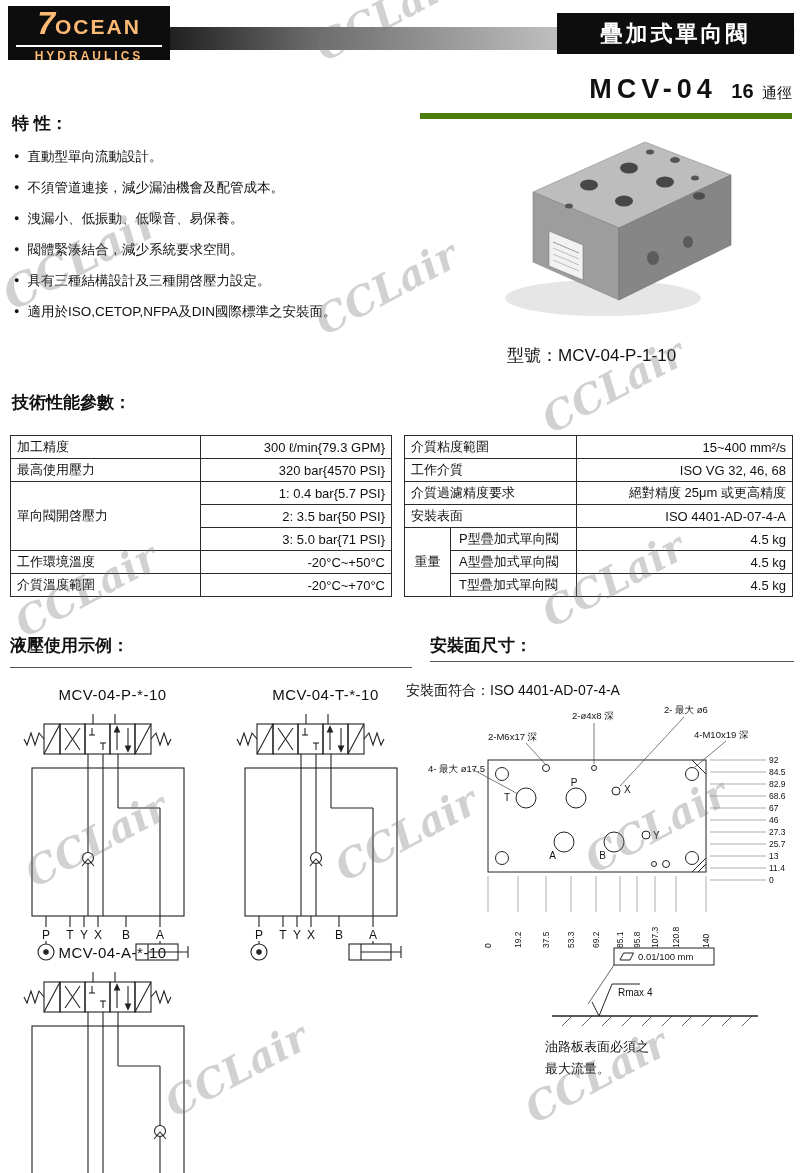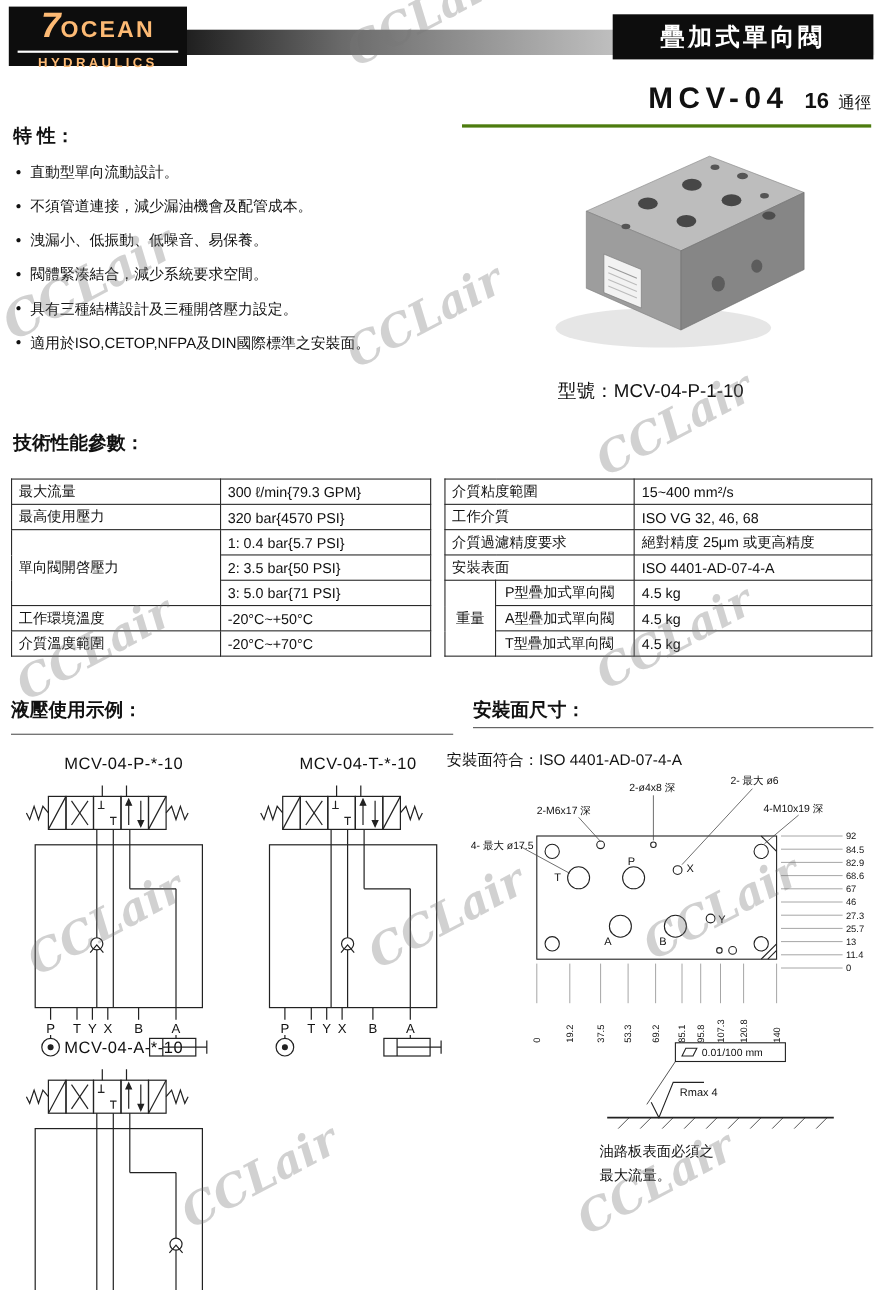--- a/index.html
+++ b/index.html
@@ -14,41 +14,41 @@
 .logo-name{font-size:21px;letter-spacing:2px}
 .logo-sub{font-size:12px;letter-spacing:3px;font-weight:bold;border-top:2px solid #fff;
   margin:1px 8px 0;padding-top:2px}
 .header-strip{position:absolute;left:150px;top:27px;width:645px;height:23px;z-index:1;
   background:linear-gradient(90deg,#151515,#6a6a6a 25%,#d9d9d9 75%,#efefef)}
 .title-box{position:absolute;left:557px;top:13px;width:237px;height:41px;background:#0d0d0d;
   color:#fff;z-index:3;display:flex;align-items:center;justify-content:center;
   font-size:22px;font-weight:bold;letter-spacing:3px}
 
 .model-line{position:absolute;left:420px;top:74px;width:372px;text-align:right;
-  border-bottom:3px solid #4d7c0f;padding-bottom:8px;z-index:2}
+  border-bottom:6px solid #4d7c0f;padding-bottom:8px;z-index:2}
 .model-series{font-size:27px;font-weight:bold;letter-spacing:5px}
 .model-bore{font-size:20px;font-weight:bold;margin-left:10px}
 .model-unit{font-size:15px;margin-left:4px}
 
 .features{position:absolute;left:12px;top:112px;width:430px;z-index:2}
 .sec-h{font-size:17px;font-weight:bold}
 .feat{margin-top:13px;font-size:13.5px;display:flex;align-items:flex-start}
 .feat .dot{font-size:9px;margin:3px 8px 0 2px}
 
 .product-svg{position:absolute;left:503px;top:130px;z-index:2}
 .model-label{position:absolute;left:507px;top:344px;font-size:17px;z-index:2}
 
 .specs-h{position:absolute;left:12px;top:391px;z-index:2}
 .spec-table{position:absolute;border-collapse:collapse;table-layout:fixed;font-size:13px;z-index:2;
   border:1.5px solid #111}
 .spec-table td{border:1px solid #2a2a2a;height:23px;padding:0 6px;vertical-align:middle;overflow:hidden}
 .t-left{left:10px;top:435px;width:381px}
 .t-right{left:404px;top:435px;width:389px}
 td.lbl{text-align:left}
-td.val{text-align:left}
+td.val{text-align:right}
 td.sub{text-align:left;padding-left:8px}
 td.wlbl{text-align:center;padding:0 2px}
 
 .ex-head{position:absolute;left:10px;top:634px;width:402px;border-bottom:1px solid #555;
   padding-bottom:10px;z-index:2}
 .mount-head{position:absolute;left:430px;top:634px;width:364px;border-bottom:1px solid #555;
   padding-bottom:4px;z-index:2}
 
 .diagram-title{position:absolute;font-size:15px;width:195px;text-align:center;
   letter-spacing:0.5px;z-index:2}
@@ -160,21 +160,21 @@
 
   <div class="sec-h specs-h">技術性能參數：</div>
 
   <table class="spec-table t-left">
     <colgroup>
         <col style="width:190px">
         <col style="width:191px">
       </colgroup>
     <tbody>
         <tr>
-          <td class="lbl">最大流量</td>
+          <td class="lbl">加工精度</td>
           <td class="val">300 ℓ/min{79.3 GPM}</td>
         </tr>
     <tr>
           <td class="lbl">最高使用壓力</td>
           <td class="val">320 bar{4570 PSI}</td>
         </tr>
     <tr>
           <td class="lbl" rowspan="3">單向閥開啓壓力</td>
           <td class="val">1: 0.4 bar{5.7 PSI}</td>
         </tr>

